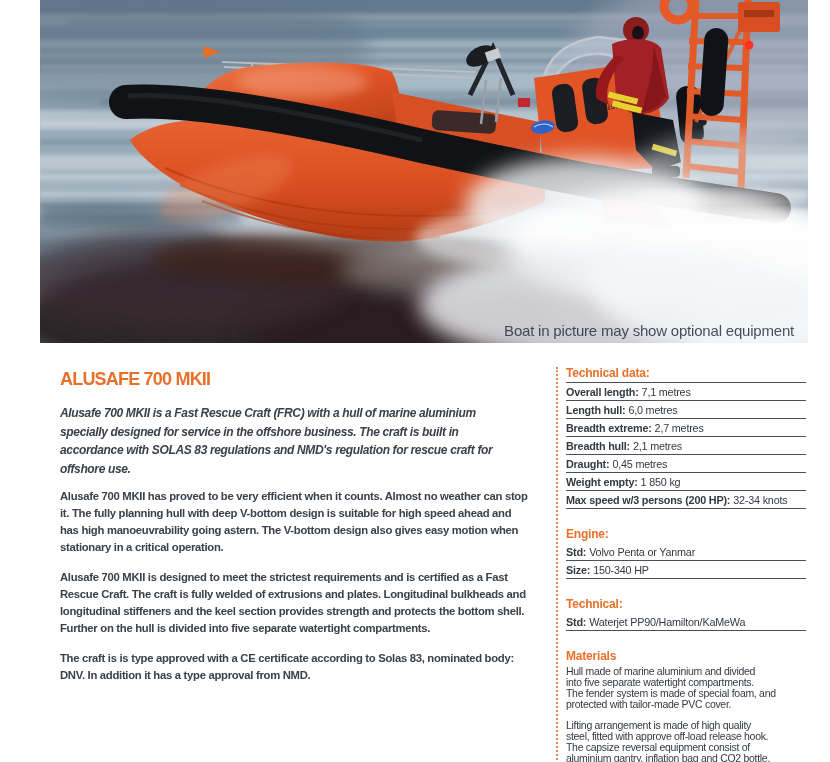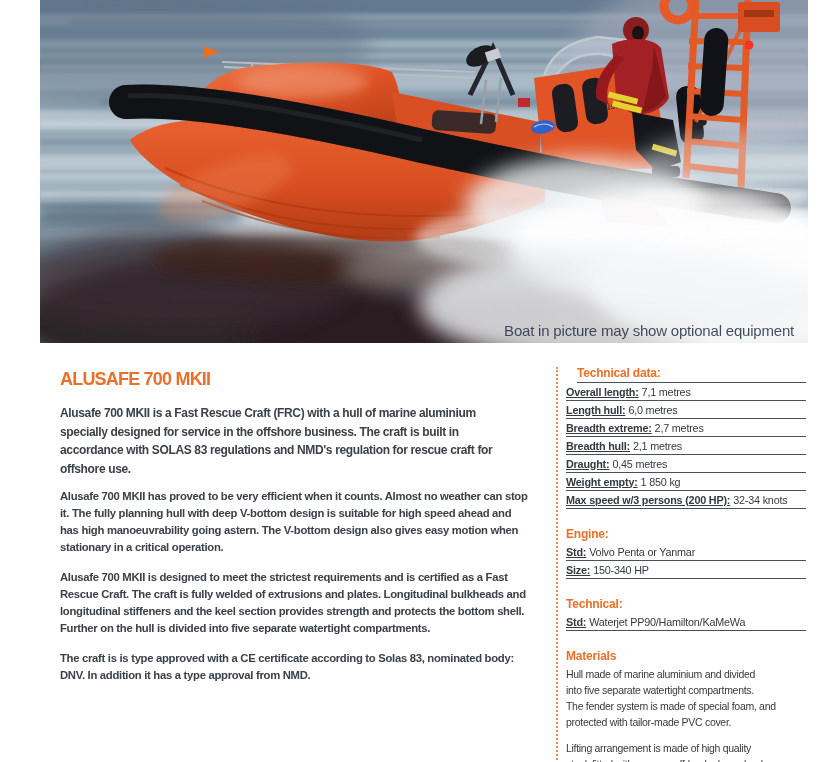--- a/index.html
+++ b/index.html
@@ -23,49 +23,49 @@
   }
 
   
   .main{position:absolute;left:60px;top:362px;width:492px;color:#3b4149;}
   .main h1{
     font-size:18px;font-weight:bold;letter-spacing:-0.8px;
     color:#e8702a;margin:4px 0 12px 0;line-height:26px;
   }
   .intro{
     font-weight:bold;font-size:12px;line-height:18.5px;
-    letter-spacing:-0.35px;white-space:pre-line;margin:0 0 10px 0;
+    letter-spacing:-0.35px;white-space:pre-line;margin:0 0 10px 0;font-style:italic;
   }
   .body-para{
     font-size:11.3px;line-height:17px;letter-spacing:-0.3px;
     white-space:pre-line;margin:0 0 13px 0;font-weight:bold;
   }
 
   
   .col-divider{
     position:absolute;left:556px;top:367px;height:393px;width:0;
     border-left:2px dotted #ea8a4e;
   }
 
   
   .sidebar{position:absolute;left:566px;top:366px;width:240px;color:#343a41;}
   .spec-heading{
     color:#e8702a;font-weight:bold;font-size:12px;
     letter-spacing:-0.2px;line-height:14px;
   }
-  .spec-heading.underlined{border-bottom:1.4px solid #4a5056;padding-bottom:2px;margin-left:11px;}
+  .spec-heading.underlined{border-bottom:1.4px solid #4a5056;padding-bottom:2px;}
   .spec-heading.spaced{margin-top:18px;margin-bottom:2px;}
   .spec-row{
     border-bottom:1.5px solid #4a5056;
     padding:2.5px 0 1.5px 0;
     font-size:10.8px;letter-spacing:-0.2px;line-height:13px;
   }
-  .spec-label{font-weight:bold;margin-right:3px;text-decoration:underline;}
+  .spec-label{font-weight:bold;margin-right:3px;}
   .materials-para{
-    font-size:10.5px;line-height:16px;letter-spacing:-0.3px;
+    font-size:10.5px;line-height:11px;letter-spacing:-0.3px;
     white-space:pre-line;margin:3px 0 10px 0;
   }
 </style>
 </head>
 <body>
 
 <div class="page">
 
   <div class="photo">
     <svg viewBox="0 0 768 343" xmlns="http://www.w3.org/2000/svg">

